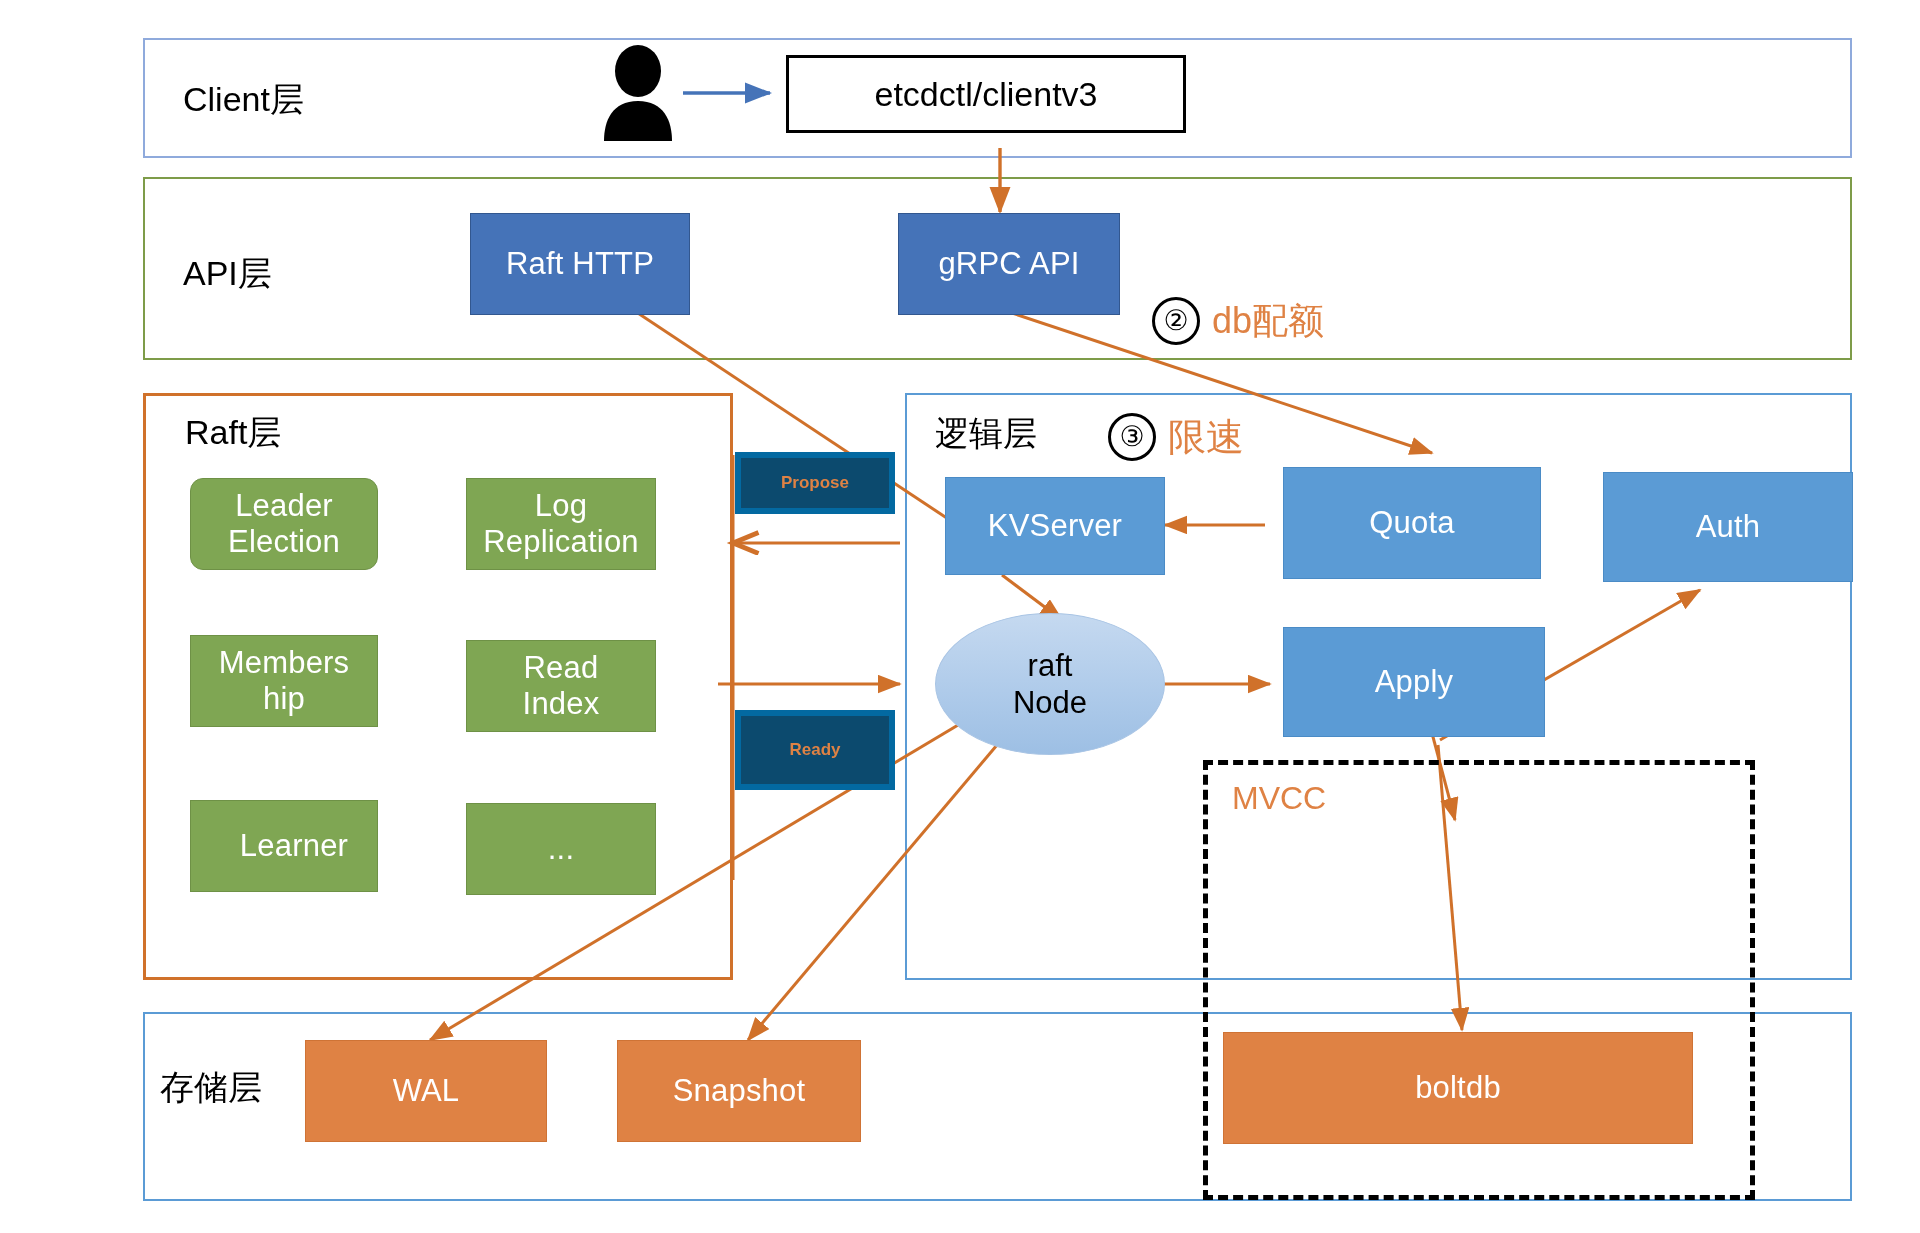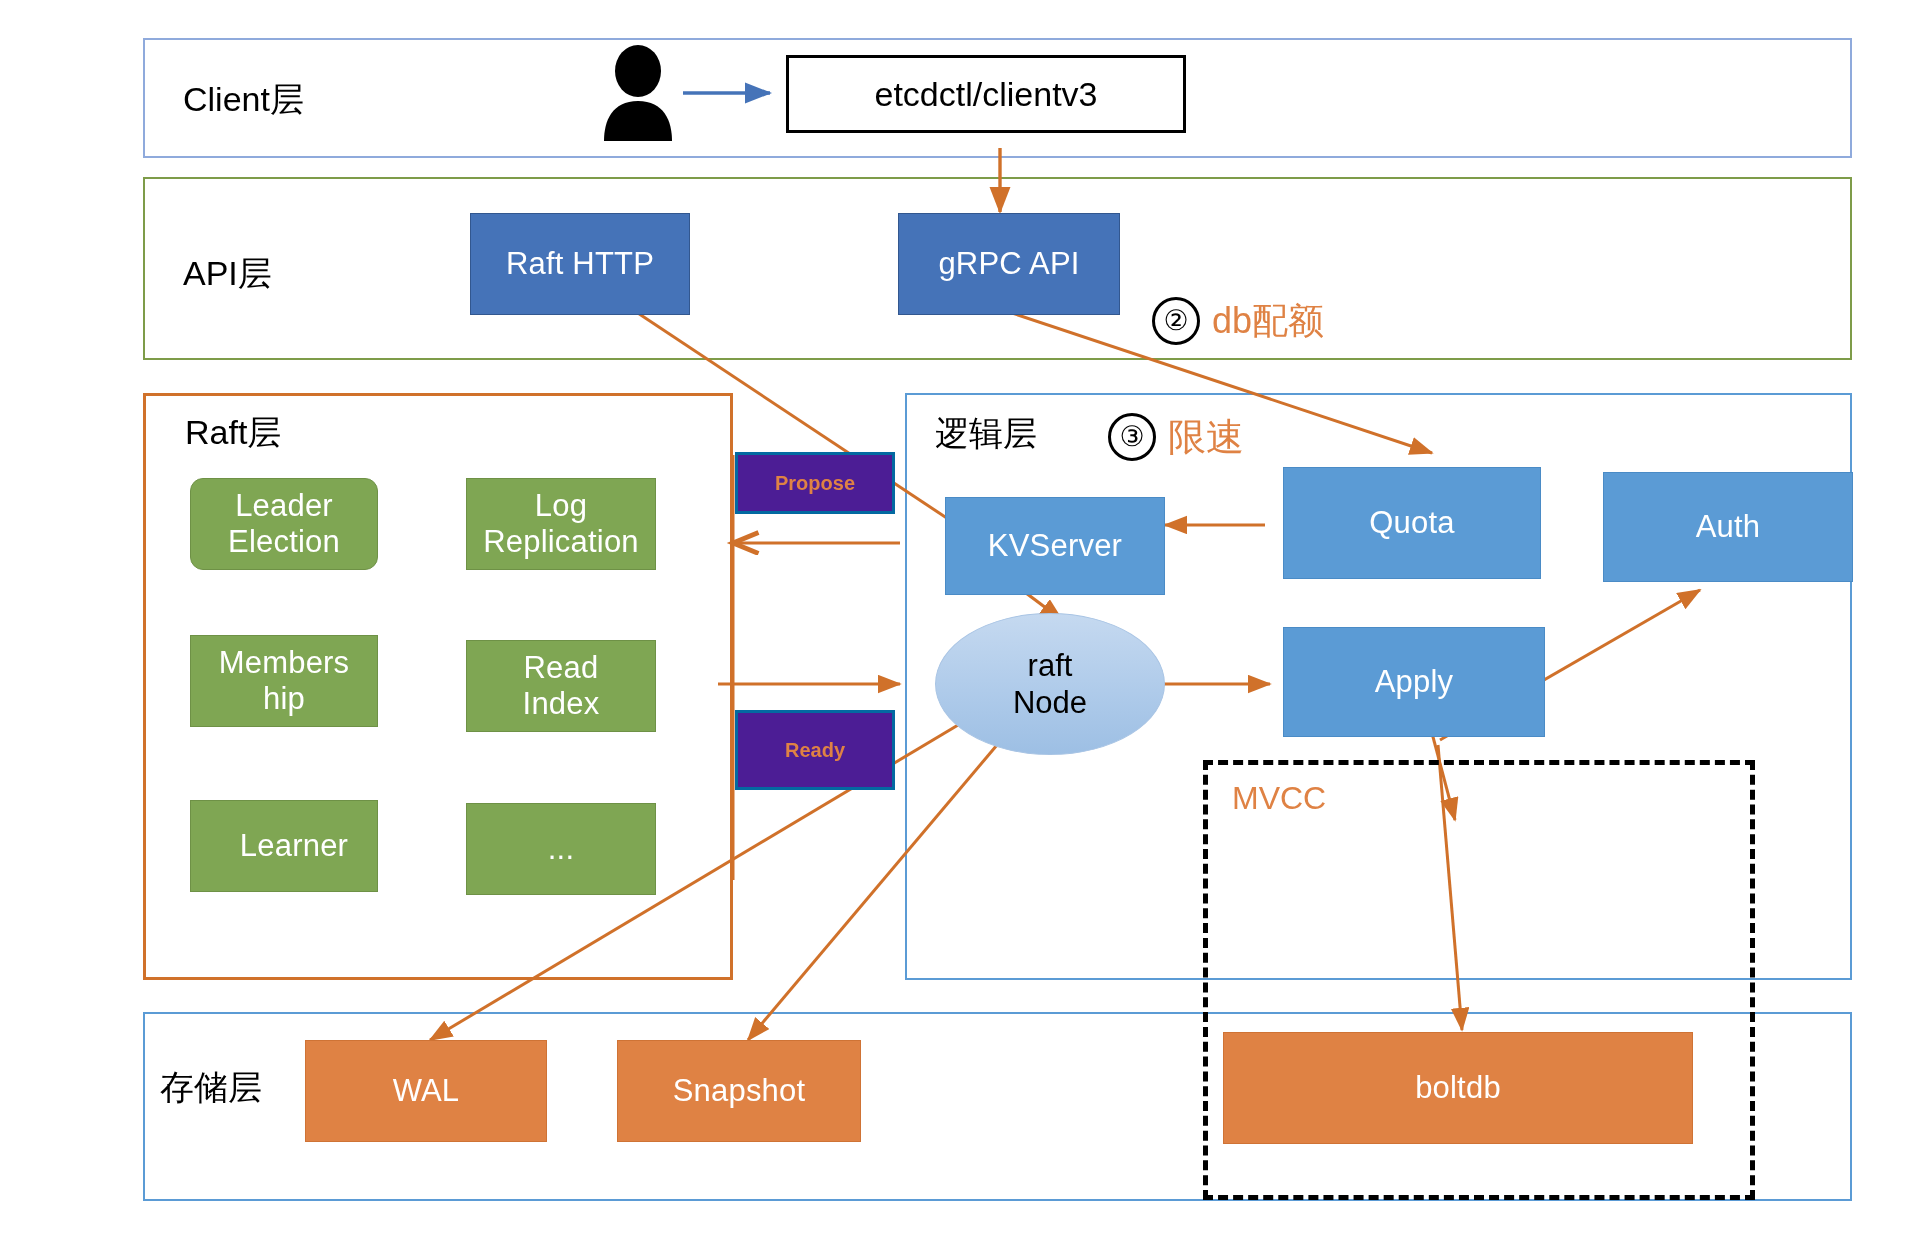--- a/index.html
+++ b/index.html
@@ -83,27 +83,27 @@
     align-items: center;
     justify-content: center;
     color: #000000;
     font-size: 31px;
     line-height: 1.2;
   }
 
   .callout {
     position: absolute;
     box-sizing: border-box;
-    background: #4c1d95;
-    border: 3px solid #0369a1;
+    background: #0c4a6e;
+    border: 6px solid #0369a1;
     display: flex;
     align-items: center;
     justify-content: center;
     color: #DF8244;
-    font-size: 20px;
+    font-size: 17px;
     font-weight: bold;
   }
 
   .mvcc-box {
     position: absolute;
     box-sizing: border-box;
     border: 5px dashed #000000;
     background: transparent;
   }
   .mvcc-label {
@@ -241,21 +241,21 @@
 
   <div class="callout" style="left:735px; top:710px; width:160px; height:80px;">Ready</div>
 
   <div class="band-title t-logic">逻辑层</div>
 
   <div class="annot annot-logic" style="left:1108px; top:413px;">
     <span class="circ">③</span>
     <span class="atext">限速</span>
   </div>
 
-  <div class="node n-blue" style="left:945px; top:477px; width:220px; height:98px;margin-top:20px;">KVServer</div>
+  <div class="node n-blue" style="left:945px; top:477px; width:220px; height:98px;">KVServer</div>
 
   <div class="node n-blue" style="left:1283px; top:467px; width:258px; height:112px;">Quota</div>
 
   <div class="node n-blue" style="left:1603px; top:472px; width:250px; height:110px;">Auth</div>
 
   <div class="ellipse" style="left:935px; top:613px; width:230px; height:142px;">
     <span>raft</span>
     <span>Node</span>
   </div>
 

